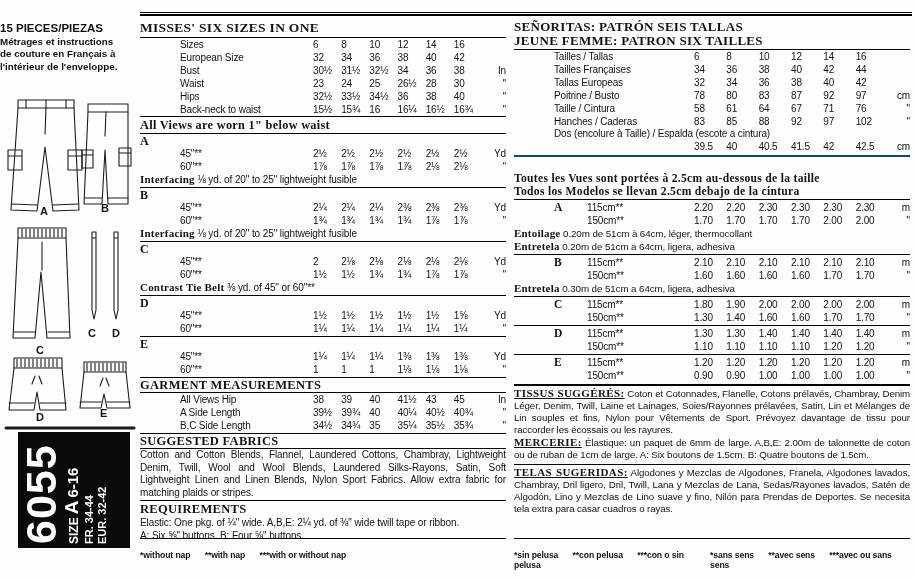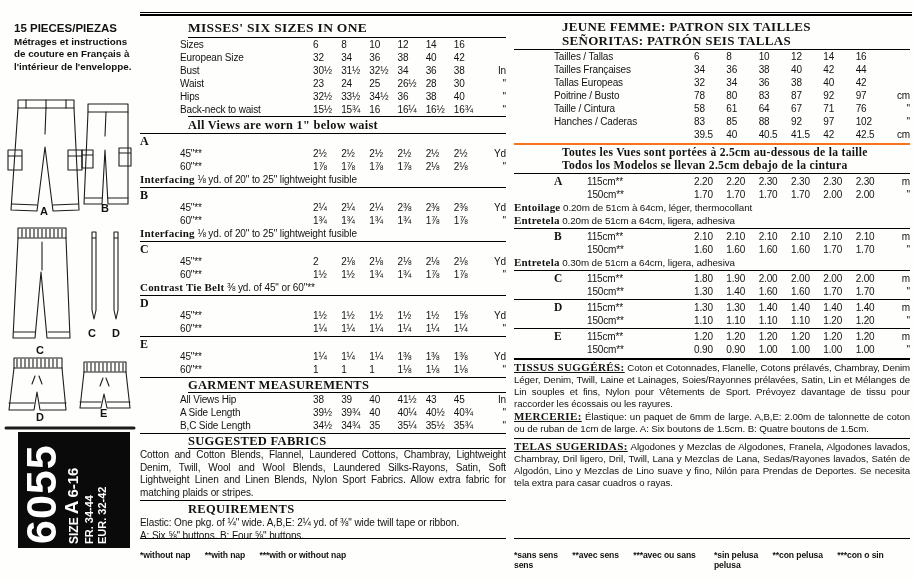--- a/index.html
+++ b/index.html
@@ -17,21 +17,21 @@
   
   .trow { display:grid; line-height:13px; font-size:10px; letter-spacing:-0.15px;margin-left:40px; }
   .cell { white-space:nowrap; overflow:hidden; }
   .cell.unit { text-align:right; }
   .cell.pre { font-family:"Liberation Serif", serif; font-weight:bold; font-size:11.5px; }
   .t-mid   .trow { grid-template-columns:133px repeat(6,1fr) 24px; }
   .t-right .trow { grid-template-columns:140px repeat(6,1fr) 22px; }
   .t-rightv .trow{ grid-template-columns:33px 107px repeat(6,1fr) 22px; }
 
   
-  .sh { font-family:"Liberation Serif", serif; font-weight:bold; letter-spacing:0.3px;margin-left:48px; }
+  .sh { font-family:"Liberation Serif", serif; font-weight:bold; letter-spacing:0.3px; }
   .title-mid { font-size:13.5px; line-height:15px; border-bottom:1.8px solid #000; padding-bottom:2px; }
   .title-right { font-size:13px; line-height:14px; }
   .worn { font-size:12.3px; line-height:14px; border-top:1.8px solid #000; padding-top:1px; }
   .worn2 { font-size:11.6px; line-height:13px; }
   .sec-head { font-size:12.5px; line-height:14px; }
   .vletter { font-family:"Liberation Serif", serif; font-weight:bold; font-size:12px; line-height:12px; }
   .runin { font-family:"Liberation Serif", serif; font-weight:bold; letter-spacing:0.4px; font-size:11px;text-decoration:underline; }
 
   .note { font-size:10px; line-height:13px; letter-spacing:-0.1px; white-space:nowrap; }
   .note b { font-family:"Liberation Serif", serif; font-size:11px; letter-spacing:0.2px; }
@@ -45,21 +45,21 @@
   .vsec { border-top:1.3px solid #000; padding-top:1px; margin-top:1px; }
   .gsec { border-top:1.8px solid #000; margin-top:1px; }
   .gsec .sec-head { border-bottom:1.2px solid #000; }
 
   .foot { font-size:8.6px; font-weight:bold; letter-spacing:-0.1px; padding-top:11px; border-top:1.2px solid #000; }
   .foot-mid { position:absolute; left:140px; top:538px; width:366px; }
   .foot-right { position:absolute; left:514px; top:538px; width:396px; display:flex; justify-content:space-between; }
   .foot span { margin-right:12px; }
 
   
-  .left-head { position:absolute; left:14px; top:22px; width:122px; }
+  .left-head { position:absolute; left:0; top:22px; width:122px; }
   .pieces { font-size:11.5px; font-weight:bold; letter-spacing:0; line-height:13px; }
   .fr-note { font-size:9.8px; font-weight:600; line-height:12.3px; margin-top:1px; }
   .viewlab { position:absolute; font-size:11px; font-weight:bold; }
 
   
   .badge { position:absolute; left:18px; top:432px; width:112px; height:116px; background:#0a0a0a; }
   .badge-rot { position:absolute; left:0; top:0; width:116px; height:112px;
     transform-origin:top left; transform:rotate(-90deg) translateX(-116px);
     display:flex; flex-direction:column; align-items:flex-start; justify-content:flex-start;
     color:#fff; padding:2px 4px; }
@@ -396,22 +396,22 @@
   </div>
 
   <div class="foot foot-mid">
     <span>*without nap</span>
     <span>**with nap</span>
     <span>***with or without nap</span>
   </div>
 
   <div class="col-right">
     <div style="border-bottom:1.3px solid #000;padding-bottom:1px">
+      <div class="sh title-right">SEÑORITAS: PATRÓN SEIS TALLAS</div>
       <div class="sh title-right">JEUNE FEMME: PATRON SIX TAILLES</div>
-      <div class="sh title-right">SEÑORITAS: PATRÓN SEIS TALLAS</div>
     </div>
     <div class="t-right">
         <div class="trow">
           <span class="cell lab">Tailles / Tallas</span>
           <span class="cell val">6</span>
           <span class="cell val">8</span>
           <span class="cell val">10</span>
           <span class="cell val">12</span>
           <span class="cell val">14</span>
           <span class="cell val">16</span>
@@ -461,34 +461,35 @@
           <span class="cell lab">Hanches / Caderas</span>
           <span class="cell val">83</span>
           <span class="cell val">85</span>
           <span class="cell val">88</span>
           <span class="cell val">92</span>
           <span class="cell val">97</span>
           <span class="cell val">102</span>
           <span class="cell unit">"</span>
         </div>
       </div>
+    <div class="trow" style="display:block;font-size:10px;line-height:12px">Dos (encolure à Taille) / Espalda (escote a cintura)</div>
     <div class="t-right">
         <div class="trow">
           <span class="cell lab"></span>
           <span class="cell val">39.5</span>
           <span class="cell val">40</span>
           <span class="cell val">40.5</span>
           <span class="cell val">41.5</span>
           <span class="cell val">42</span>
           <span class="cell val">42.5</span>
           <span class="cell unit">cm</span>
         </div>
       </div>
 
-    <div style="border-top:2px solid #f97316;margin-top:2px;padding-top:1px">
+    <div style="border-top:2px solid #0c4a6e;margin-top:2px;padding-top:15px">
       <div class="sh worn2">Toutes les Vues sont portées à 2.5cm au-dessous de la taille</div>
       <div class="sh worn2">Todos los Modelos se llevan 2.5cm debajo de la cintura</div>
     </div>
 
     <div class="vsec">
       <div class="t-rightv">
           <div class="trow">
             <span class="cell pre">A</span>
             <span class="cell lab">115cm**</span>
             <span class="cell val">2.20</span>
@@ -624,24 +625,24 @@
       <p class="para"><b class="runin">TISSUS SUGGÉRÉS:</b><span> Coton et Cotonnades, Flanelle, Cotons prélavés, Chambray, Denim Léger, Denim, Twill, Laine et Lainages, Soies/Rayonnes prélavées, Satin, Lin et Mélanges de Lin souples et fins, Nylon pour Vêtements de Sport. Prévoyez davantage de tissu pour raccorder les écossais ou les rayures.</span></p>
       <p class="para"><b class="runin">MERCERIE:</b><span> Élastique: un paquet de 6mm de large. A,B,E: 2.00m de talonnette de coton ou de ruban de 1cm de large. A: Six boutons de 1.5cm. B: Quatre boutons de 1.5cm.</span></p>
     </div>
     <div style="border-top:1.3px solid #000;margin-top:2px;padding-top:1px">
       <p class="para"><b class="runin">TELAS SUGERIDAS:</b><span> Algodones y Mezclas de Algodones, Franela, Algodones lavados, Chambray, Dril ligero, Dril, Twill, Lana y Mezclas de Lana, Sedas/Rayones lavados, Satén de Algodón, Lino y Mezclas de Lino suave y fino, Nilón para Prendas de Deportes. Se necesita tela extra para casar cuadros o rayas.</span></p>
     </div>
   </div>
 
   <div class="foot foot-right">
     <span>
+      <span>*sin pelusa</span>
+      <span>**con pelusa</span>
+      <span>***con o sin pelusa</span>
+    </span>
+    <span>
       <span>*sans sens</span>
       <span>**avec sens</span>
       <span>***avec ou sans sens</span>
     </span>
-    <span>
-      <span>*sin pelusa</span>
-      <span>**con pelusa</span>
-      <span>***con o sin pelusa</span>
-    </span>
   </div>
 
 </div>
 
 </body></html>

